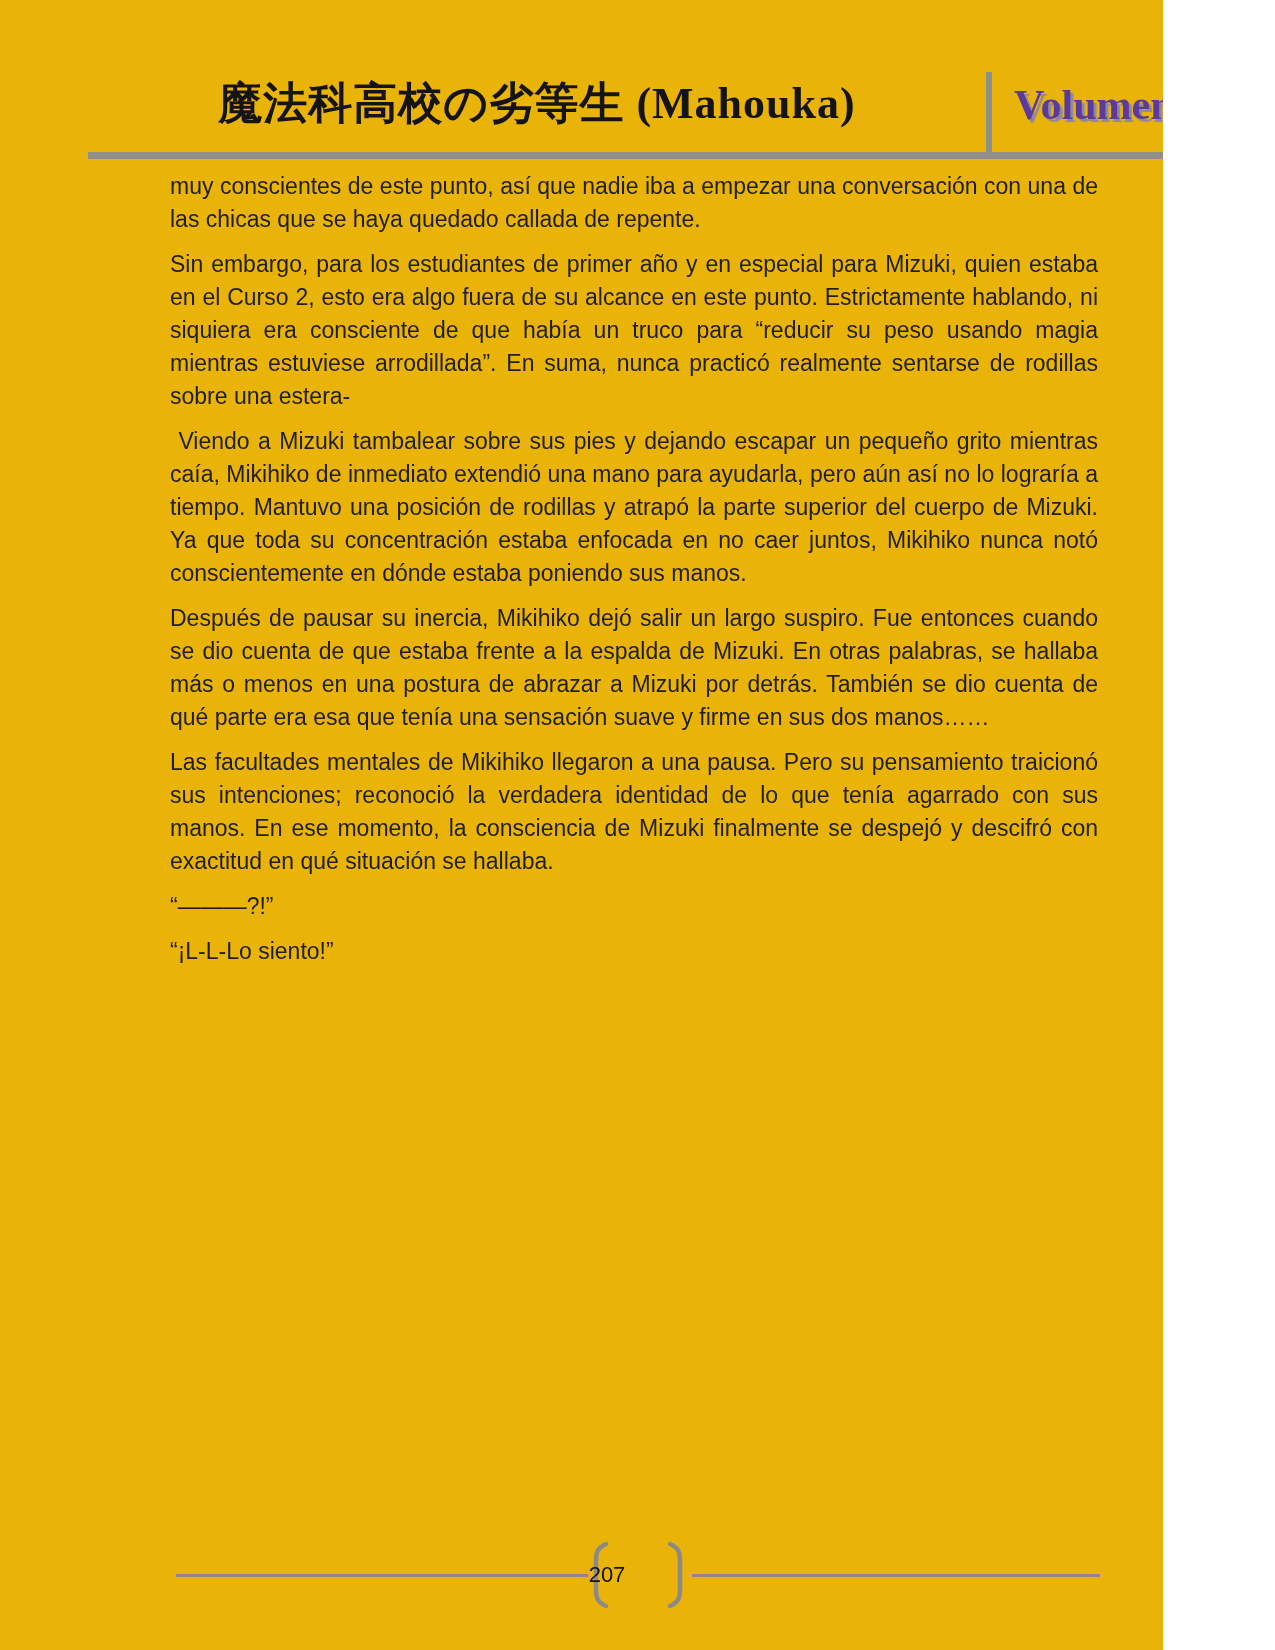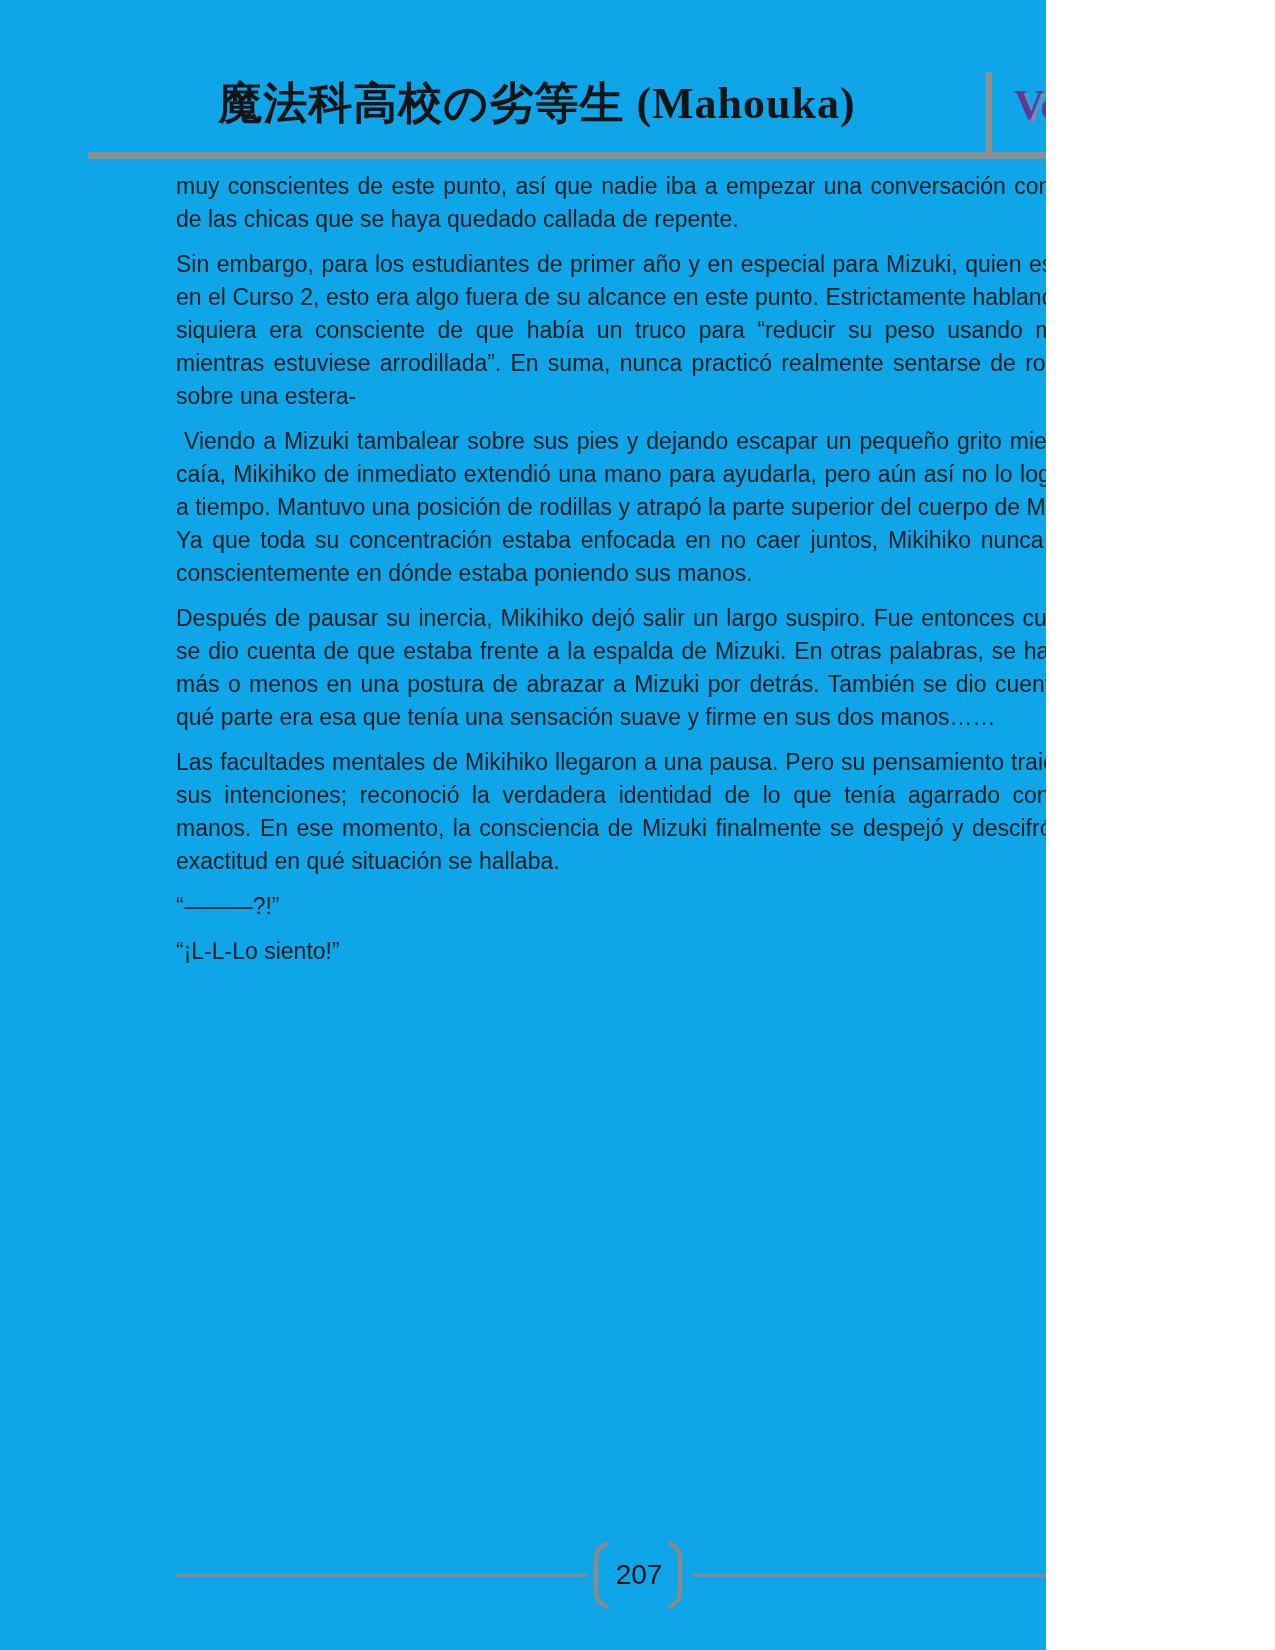--- a/index.html
+++ b/index.html
@@ -1,21 +1,21 @@
 <!DOCTYPE html>
 <html><head>
 <meta charset="utf-8">
 <style>
   * { margin: 0; padding: 0; box-sizing: border-box; }
   html, body { background: #ffffff; }
   .page {
     position: relative;
-    width: 1046px;
+    width: 1163px;
     height: 1650px;
-    background: #0ea5e9;
+    background: #eab308;
     overflow: hidden;
     font-family: "Liberation Sans", "DejaVu Sans", sans-serif;
   }
 
   
   .book-title {
     position: absolute;
     top: 78px;
     left: 88px;
     width: 898px;
@@ -61,21 +61,21 @@
   .content {
     position: absolute;
     top: 170px;
     left: 170px;
     width: 928px;
     font-size: 23px;
     line-height: 33px;
     color: #1f1f1f;
     text-align: justify;
   }
-  .content p { margin: 0 0 12px 6px; }
+  .content p { margin: 0 0 12px 0; }
 
   
   .footer-line {
     position: absolute;
     top: 1574px;
     height: 3px;
     background: #8a8a8a;
   }
   .footer-line.left  { left: 176px; width: 412px; }
   .footer-line.right { left: 692px; width: 408px; }
@@ -83,24 +83,24 @@
     position: absolute;
     top: 1541px;
     width: 22px;
     height: 68px;
   }
   .bracket.left  { left: 588px; }
   .bracket.right { left: 666px; }
   .page-number {
     position: absolute;
     top: 1562px;
-    left: 608px;
+    left: 576px;
     width: 62px;
     text-align: center;
-    font-size: 28px;
+    font-size: 22px;
     line-height: 26px;
     color: #111111;
   }
 </style>
 </head>
 <body>
 
 <div class="page">
 
   <div>

